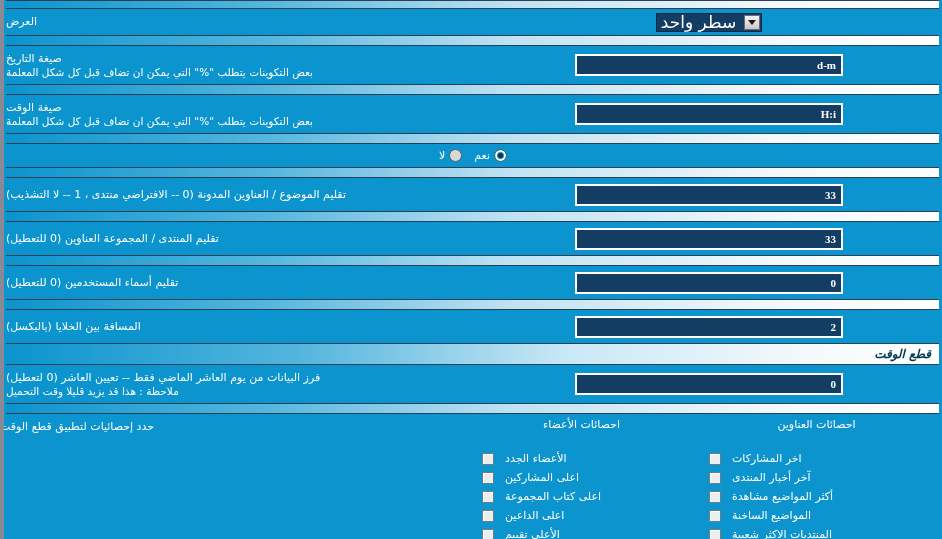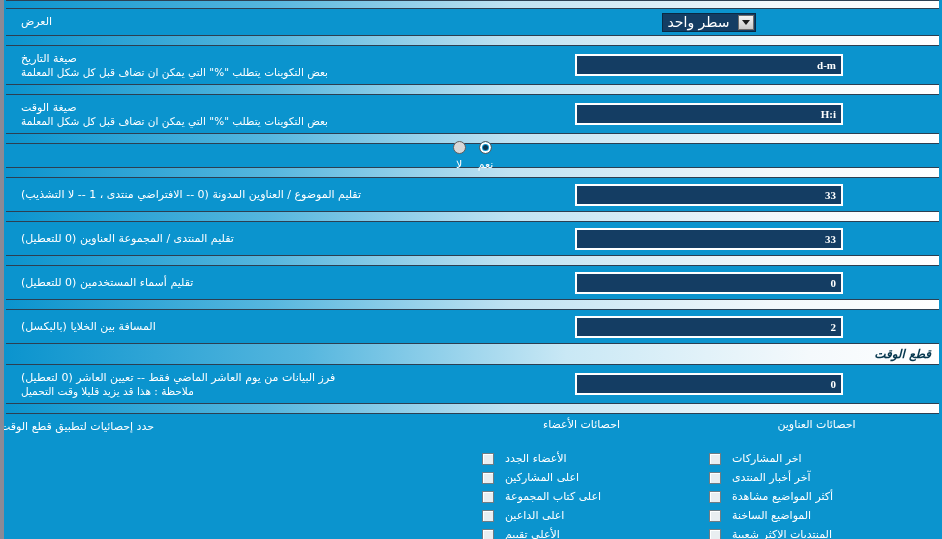--- a/index.html
+++ b/index.html
@@ -62,21 +62,21 @@
   
   .row {
     display: flex;
     align-items: center;
     padding: 0;
     box-sizing: border-box;
   }
   .row .labels {
     flex: 0 0 472px;
     text-align: left;
-    padding-left: 17px;
+    padding-left: 2px;
     box-sizing: border-box;
     color: #ffffff;
   }
   .row .control {
     flex: 1 1 auto;
     display: flex;
     align-items: center;
     justify-content: center;
     box-sizing: border-box;
   }
@@ -120,21 +120,21 @@
     background: #143d63;
     border: 1px solid #0a2a44;
     display: inline-flex;
     align-items: center;
     flex-direction: row;
     box-sizing: border-box;
     padding: 0;
   }
   .sel .sel-text {
     color: #ffffff;
-    font-size: 14px;
+    font-size: 17px;
     padding: 0 6px 0 4px;
     white-space: nowrap;
     line-height: 17px;
   }
   .sel .sel-arrow {
     width: 16px;
     height: 15px;
     margin: 1px 1px 1px 2px;
     background: linear-gradient(to bottom, #f4f4f4, #c9c9c9);
     border: 1px solid #6d6d6d;
@@ -156,21 +156,20 @@
   .radiogroup {
     display: flex;
     align-items: center;
     gap: 12px;
     direction: rtl;
   }
   .radio-item {
     display: inline-flex;
     align-items: center;
     gap: 4px;
-    flex-direction: column;
   }
   .radio-item .lbl {
     font-size: 11px;
     color: #ffffff;
   }
   .rdo {
     width: 13px;
     height: 13px;
     border-radius: 50%;
     background: #d8d8d8;

